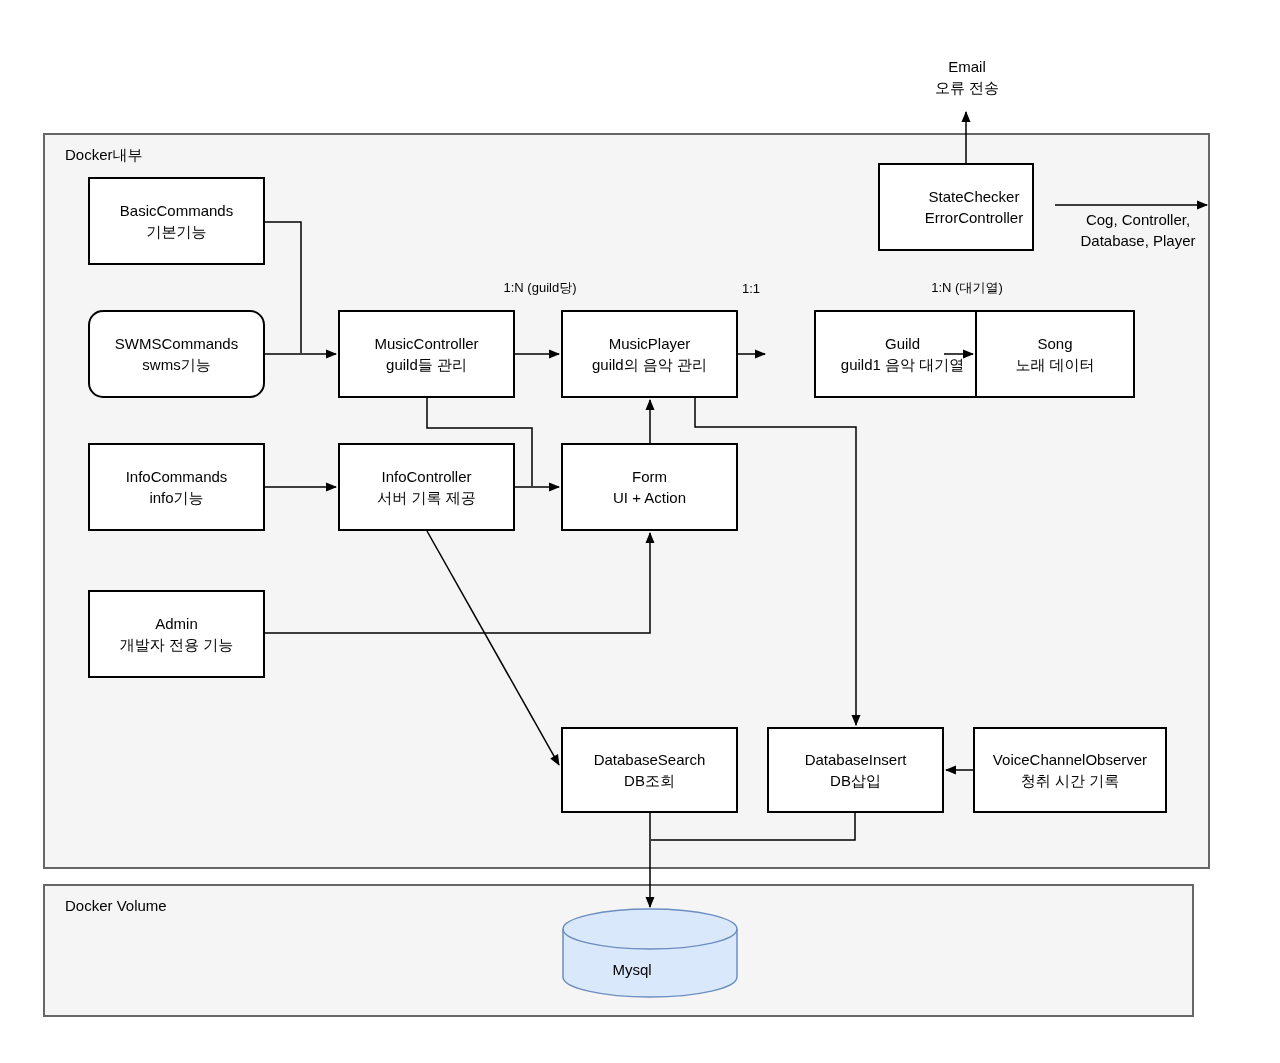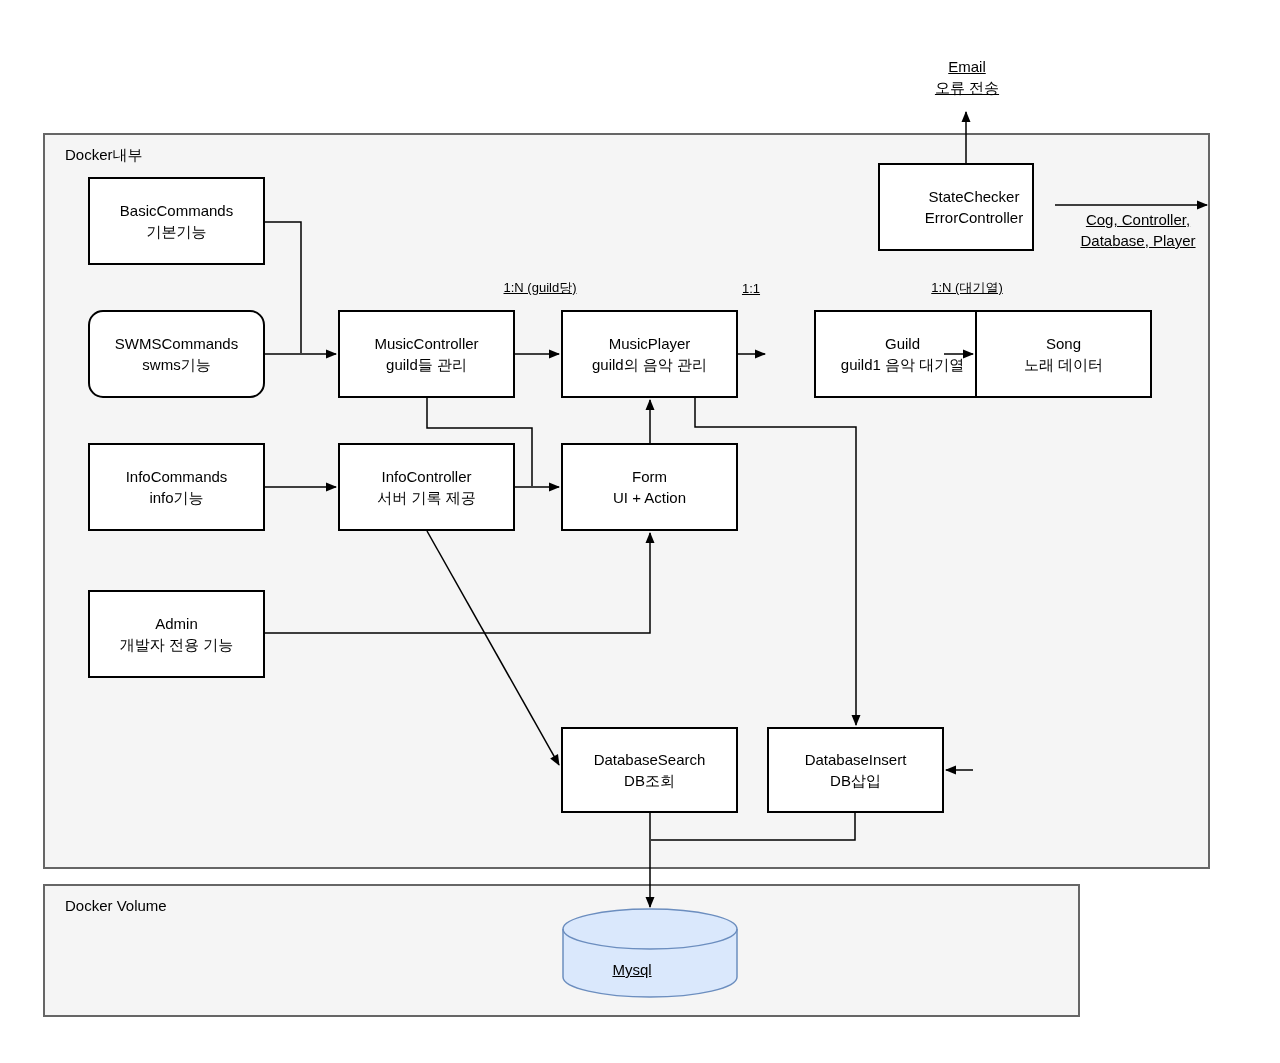--- a/index.html
+++ b/index.html
@@ -47,21 +47,20 @@
     z-index: 3;
     pointer-events: none;
   }
   .float-label {
     position: absolute;
     text-align: center;
     font-size: 13px;
     line-height: 16px;
     z-index: 4;
     white-space: nowrap;
-    text-decoration: underline;
   }
   .float-label.big {
     font-size: 15px;
     line-height: 21px;
   }
   .edge {
     stroke: #000000;
     stroke-width: 1.5;
     fill: none;
   }
@@ -72,21 +71,21 @@
 </style>
 </head>
 <body>
 
 <div class="stage">
 
   <div class="container-box" style="left:43px; top:133px; width:1167px; height:736px;">
     <span class="container-label">Docker내부</span>
   </div>
 
-  <div class="container-box" style="left:43px; top:884px; width:1037px; height:133px;">
+  <div class="container-box" style="left:43px; top:884px; width:1151px; height:133px;">
     <span class="container-label">Docker Volume</span>
   </div>
 
   <div class="node" style="left:88px; top:177px; width:177px; height:88px;">
     <span>BasicCommands</span>
     <span>기본기능</span>
   </div>
 
   <div class="node" style="left:88px; top:310px; width:177px; height:88px;border-radius:15px;">
     <span>SWMSCommands</span>
@@ -121,40 +120,44 @@
   <div class="node" style="left:561px; top:443px; width:177px; height:88px;">
     <span>Form</span>
     <span>UI + Action</span>
   </div>
 
   <div class="node" style="left:767px; top:310px; width:177px; height:88px;margin-left:47px;">
     <span>Guild</span>
     <span>guild1 음악 대기열</span>
   </div>
 
-  <div class="node" style="left:975px; top:310px; width:177px; height:88px;">
+  <div class="node" style="left:975px; top:310px; width:160px; height:88px;">
     <span>Song</span>
     <span>노래 데이터</span>
   </div>
 
   <div class="node" style="left:878px; top:163px; width:156px; height:88px;padding-left:36px;">
     <span>StateChecker</span>
     <span>ErrorController</span>
   </div>
 
   <div class="node" style="left:561px; top:727px; width:177px; height:86px;">
     <span>DatabaseSearch</span>
     <span>DB조회</span>
   </div>
 
   <div class="node" style="left:767px; top:727px; width:177px; height:86px;">
     <span>DatabaseInsert</span>
     <span>DB삽입</span>
   </div>
 
+  <div class="node" style="left:973px; top:727px; width:194px; height:86px;">
+    <span>VoiceChannelObserver</span>
+    <span>청취 시간 기록</span>
+  </div>
 
   <svg class="edges-layer" width="1280" height="1063" viewBox="0 0 1280 1063">
     <defs>
       <marker id="arrow" markerUnits="userSpaceOnUse" markerWidth="14" markerHeight="12" refX="11" refY="6" orient="auto">
         <path d="M1 1.5 L12 6 L1 10.5 Z" fill="#000000"></path>
       </marker>
     </defs>
 
     <g>
       <path class="cyl" d="M563 929 A87 20 0 0 1 737 929 L737 977 A87 20 0 0 1 563 977 Z" fill="#dae8fc"></path>

